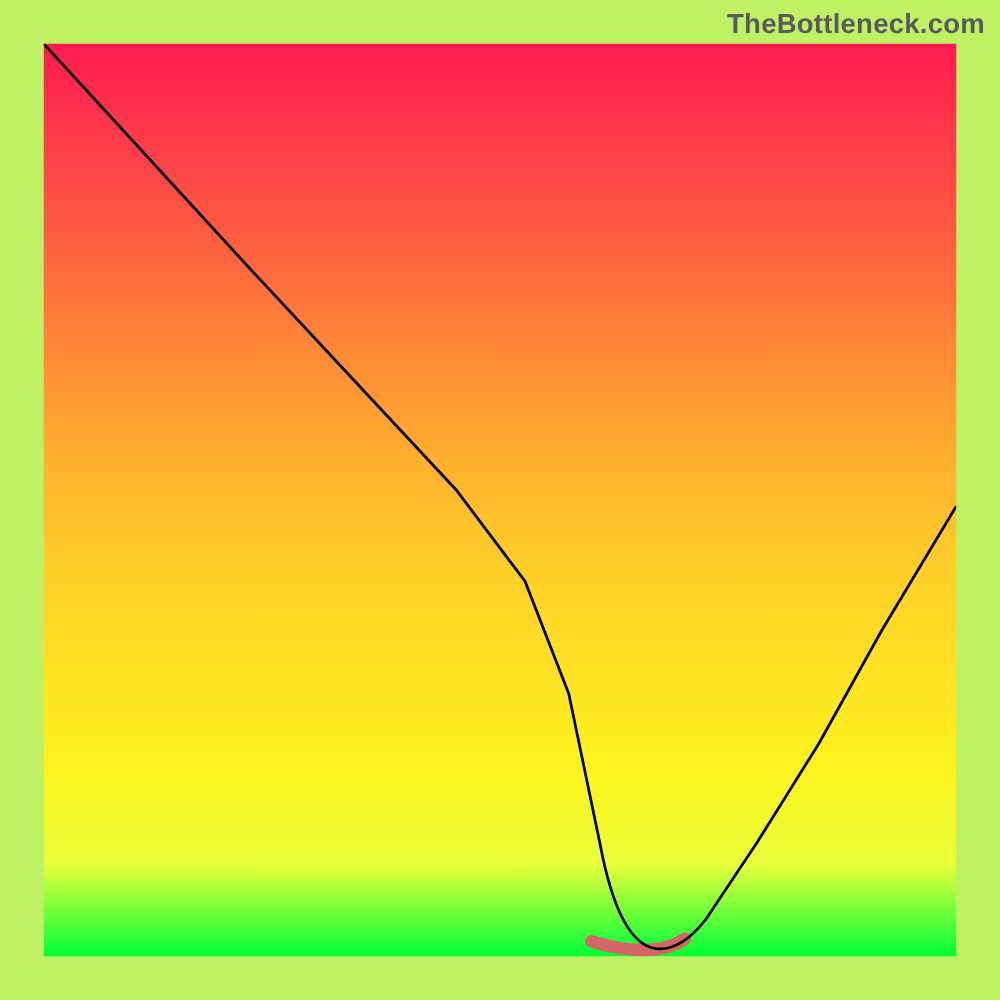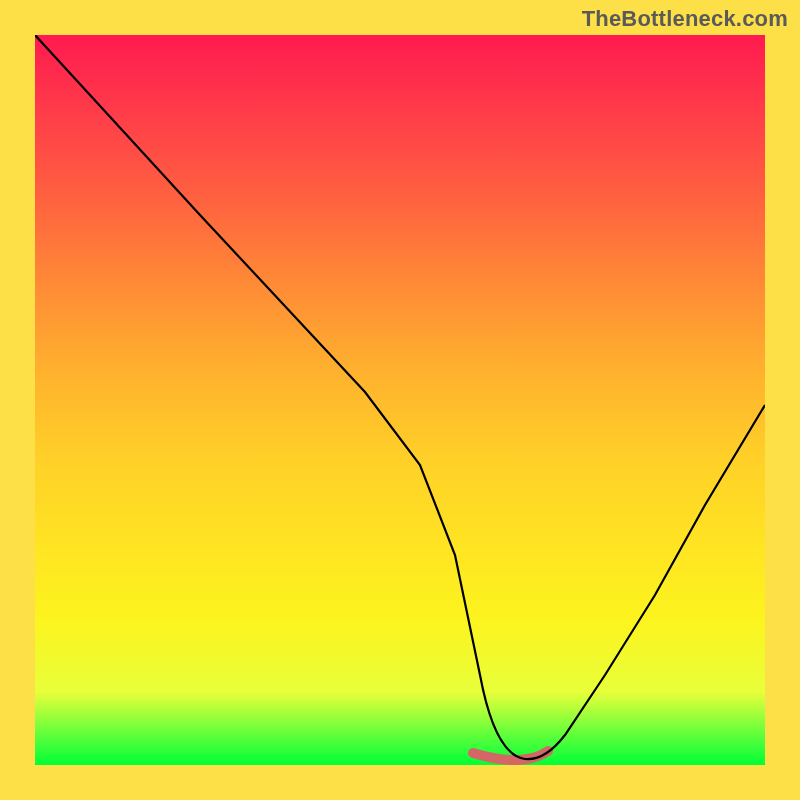--- a/index.html
+++ b/index.html
@@ -10,21 +10,21 @@
     background: #000;
     overflow: hidden;
     font-family: Arial, Helvetica, sans-serif;
   }
   .frame {
     position: absolute;
     left: 0;
     top: 0;
     width: 800px;
     height: 800px;
-    background: #fde047;
+    background: #bef264;
   }
   .plot {
     position: absolute;
     left: 35px;
     top: 35px;
     width: 730px;
     height: 730px;
     background: linear-gradient(to bottom,
       #ff1a50 0%,
       #ff3a4a 10%,

